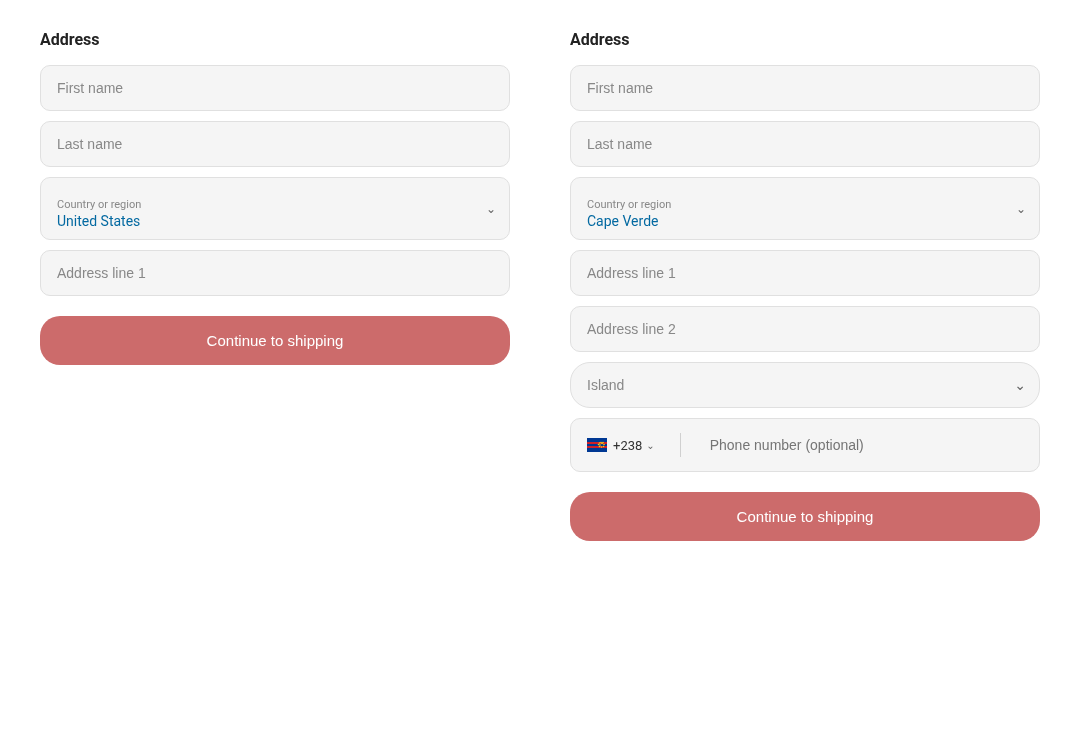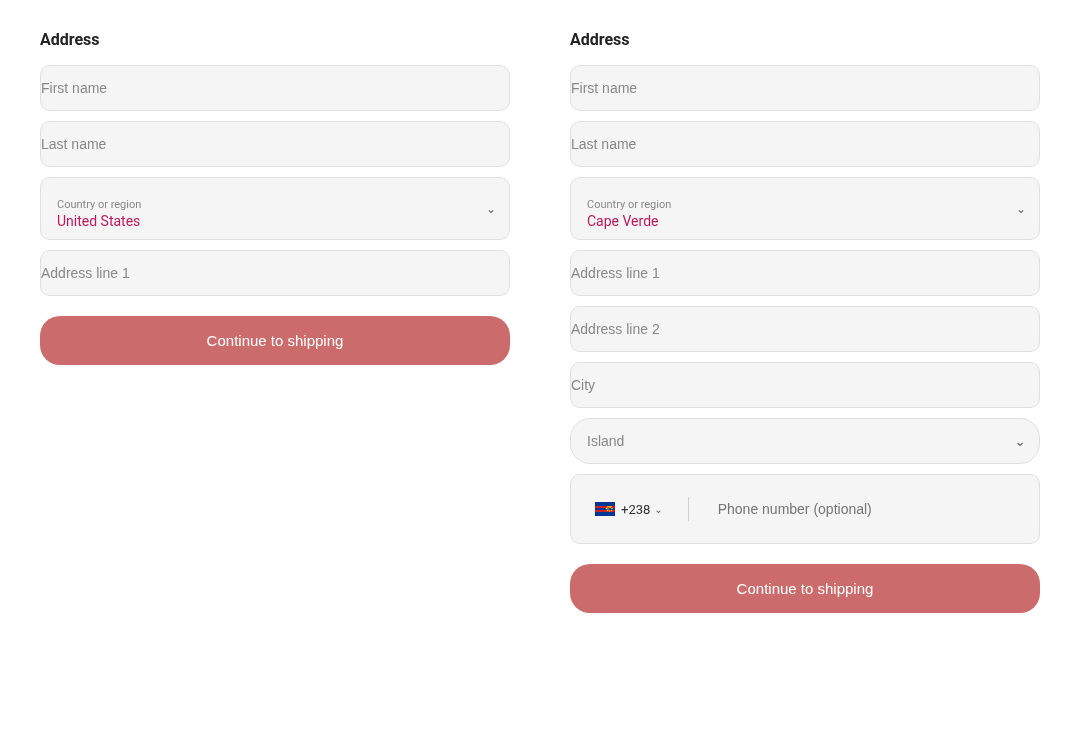--- a/index.html
+++ b/index.html
@@ -38,21 +38,21 @@
       margin-bottom: 16px;
       color: #222;
     }
 
     .form-field {
       margin-bottom: 10px;
     }
 
     .input-field {
       width: 100%;
-      padding: 14px 0;
+      padding: 14px 16px;
       border: 1px solid #e0e0e0;
       border-radius: 10px;
       background-color: #f5f5f5;
       font-size: 14px;
       color: #555;
       outline: none;
       appearance: none;
     }
 
     .input-field::placeholder {
@@ -86,21 +86,21 @@
       font-size: 12px;
     }
 
     .country-label-small {
       font-size: 11px;
       color: #888;
     }
 
     .country-value {
       font-size: 14px;
-      color: #be185d;
+      color: #0369a1;
       margin-top: 2px;
     }
 
     .country-inner {
       display: flex;
       flex-direction: column;
     }
 
     .continue-btn {
       width: 100%;
@@ -116,21 +116,21 @@
     }
 
     .phone-row {
       display: flex;
       align-items: center;
       gap: 13px;
       width: 100%;
       border: 1px solid #e0e0e0;
       border-radius: 10px;
       background-color: #f5f5f5;
-      padding: 12px;
+      padding: 4px;
       overflow: hidden;
     }
 
     .phone-country-select {
       display: flex;
       align-items: center;
       padding: 14px 8px 14px 12px;
       gap: 4px;
       cursor: pointer;
       border: none;
@@ -256,23 +256,20 @@
 
     <div class="form-field">
       <input type="text" class="input-field" placeholder="Address line 1" style="">
     </div>
 
     <div class="form-field">
       <input type="text" class="input-field" placeholder="Address line 2" style="">
     </div>
 
 
-    <div class="form-field">
-      <input type="text" class="input-field" placeholder="City" style="">
-    </div>
 
     <div class="form-field island-select-wrapper">
       <select class="island-select">
         <option value="">Island</option>
       </select>
       <span class="chevron">⌄</span>
     </div>
 
     <div class="form-field">
       <div class="phone-row">

